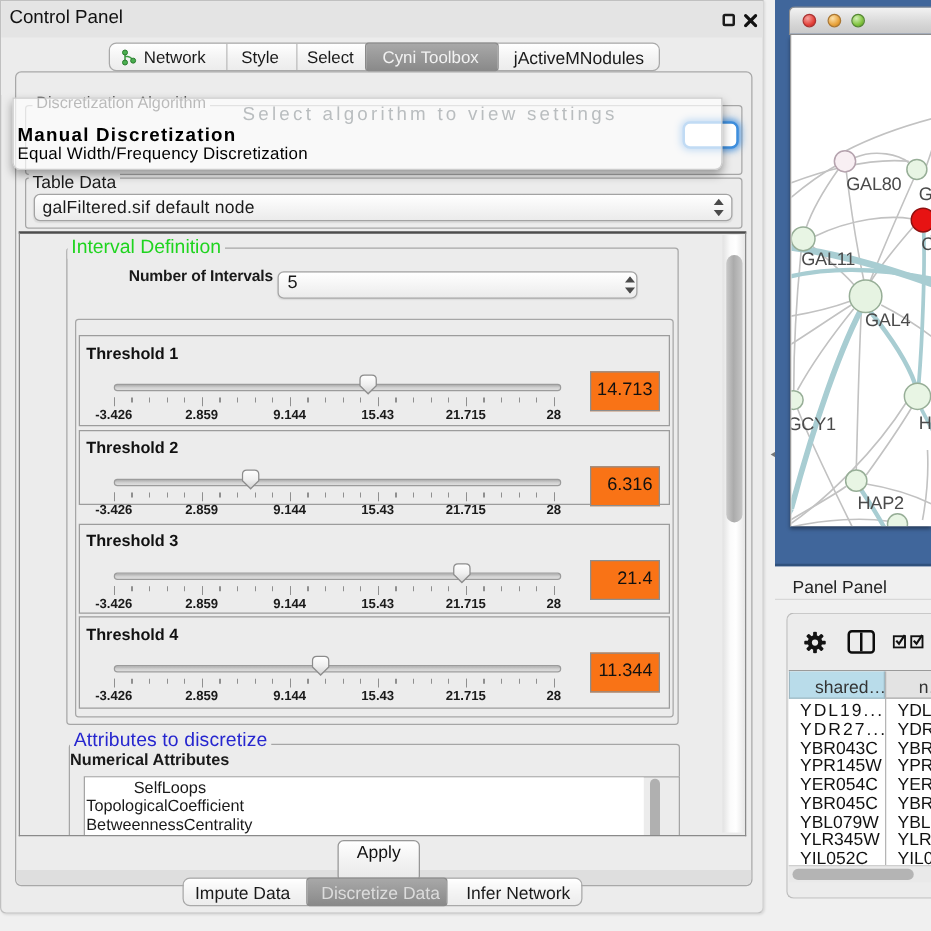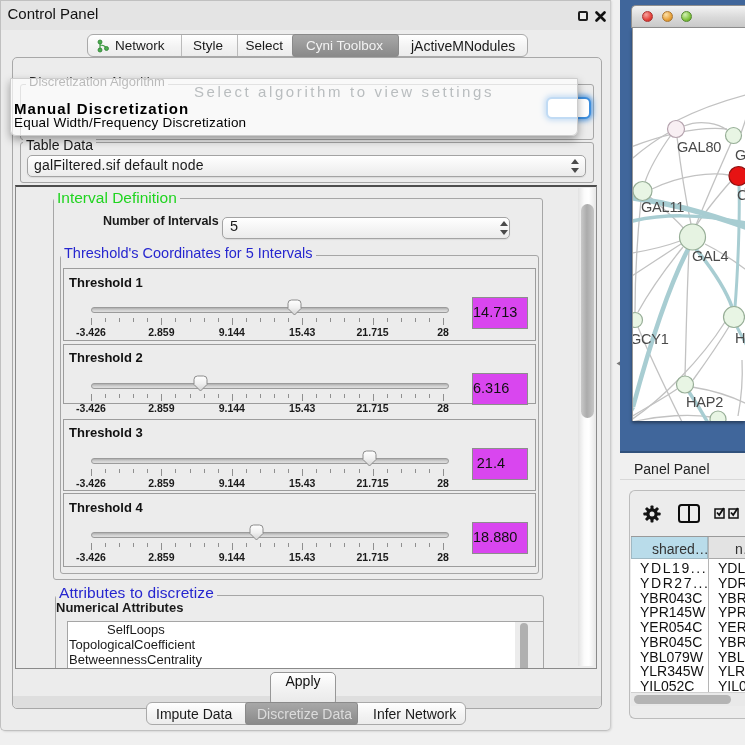--- a/index.html
+++ b/index.html
@@ -13,22 +13,22 @@
 .gtitle { position:absolute; background:#ececec; padding:0 3px; white-space:nowrap; }
 .thpanel { position:absolute; left:47px; width:473px; border:1px solid #9c9c9c; background:#ececec; }
 .thlabel { position:absolute; left:5px; top:5.5px; font-weight:bold; font-size:13px; color:#111; }
 .track { position:absolute; left:27px; top:38px; width:358px; height:6px; border-radius:3px;
   border:1px solid #9b9b9b; background:linear-gradient(#aeaeae,#d2d2d2 55%,#dedede); }
 .minticks { position:absolute; left:27px; top:49px; width:357px; height:4px;
   background:repeating-linear-gradient(to right,#8f8f8f 0 1px,transparent 1px 14.08px); }
 .majticks { position:absolute; left:27px; top:49px; width:357px; height:7px;
   background:repeating-linear-gradient(to right,#8f8f8f 0 1px,transparent 1px 70.4px); }
 .slab { position:absolute; top:57px; transform:translateX(-50%); font-size:10.5px; font-weight:bold; color:#1a1a1a; }
-.vbox { position:absolute; left:408px; top:28px; width:56px; height:32px; background:#d946ef;
-  border:1px solid #8d8d8d; font-size:14.5px; color:#111; text-align:right; line-height:28px; padding-right:22px; }
+.vbox { position:absolute; left:408px; top:28px; width:56px; height:32px; background:#f97316;
+  border:1px solid #8d8d8d; font-size:14.5px; color:#111; text-align:right; line-height:28px; padding-right:5px; }
 .handle { position:absolute; top:30px; width:15px; height:17px; }
 .row { position:absolute; white-space:nowrap; font-size:14px; color:#111; }
 </style>
 </head>
 <body>
 <div id="page">
 <svg width="0" height="0" style="position:absolute">
       <defs>
 <linearGradient id="hg" x1="0" y1="0" x2="0" y2="1">
  <stop offset="0" stop-color="#ffffff"></stop>
@@ -85,21 +85,20 @@
     <div class="gtitle" style="left:38px;top:1.5px;font-size:15.5px;color:#1fd41f;">Interval Definition</div>
     <div class="txt" style="left:87px;top:27px;font-size:12.5px;font-weight:bold;letter-spacing:-0.1px;">Number of Intervals</div>
     <div class="combo" style="left:206px;top:30px;width:288px;height:21.5px;"></div>
     <div class="txt" style="left:214px;top:30.5px;font-size:14.5px;">5</div>
     <svg class="abs" style="left:483px;top:34px" width="10" height="14" viewBox="0 0 10 14">
       <path d="M5 0 L9 5 L1 5 Z" fill="#4a4a4a"></path>
           <path d="M5 14 L9 9 L1 9 Z" fill="#4a4a4a"></path>
     </svg>
 
     <div class="gbox" style="left:43.5px;top:67.5px;width:479.5px;height:319.5px;"></div>
-    <div class="gtitle" style="left:45px;top:58px;font-size:14.5px;color:#2626cf;">Threshold's Coordinates for 5 Intervals</div>
 
     <div class="thpanel" style="top:81px;height:73px;">
       <div class="thlabel">Threshold 1</div>
       <div class="track"></div>
       <div class="minticks"></div>
           <div class="majticks"></div>
       <span class="slab" style="left:27px;">-3.426</span>
           <span class="slab" style="left:97.4px;">2.859</span>
           <span class="slab" style="left:167.8px;">9.144</span>
           <span class="slab" style="left:238.2px;">15.43</span>
@@ -149,21 +148,21 @@
           <div class="majticks"></div>
       <span class="slab" style="left:27px;">-3.426</span>
           <span class="slab" style="left:97.4px;">2.859</span>
           <span class="slab" style="left:167.8px;">9.144</span>
           <span class="slab" style="left:238.2px;">15.43</span>
           <span class="slab" style="left:308.6px;">21.715</span>
           <span class="slab" style="left:379px;">28</span>
       <svg class="handle" style="left:184.9px;" width="15" height="17" viewBox="0 0 15 17">
             <path d="M1 4.5 Q1 1 4.5 1 L10.5 1 Q14 1 14 4.5 L14 9.5 L7.5 16 L1 9.5 Z" fill="url(#hg)" stroke="#8c8c8c" stroke-width="1"></path>
           </svg>
-      <div class="vbox">18.880</div>
+      <div class="vbox">11.344</div>
     </div>
 
     <div class="gbox" style="left:39px;top:408px;width:489px;height:90px;"></div>
     <div class="gtitle" style="left:40px;top:397px;font-size:15.5px;letter-spacing:0.1px;color:#2626cf;">Attributes to discretize</div>
     <div class="txt" style="left:40px;top:412.5px;font-size:13px;font-weight:bold;">Numerical Attributes</div>
     <div class="abs" style="left:51px;top:434px;width:477px;height:60px;border:1px solid #a5a5a5;background:#ececec;"></div>
     <div class="abs" style="left:52px;top:435px;width:447px;height:58px;background:#ffffff;"></div>
     <div class="txt" style="left:53px;top:434.5px;font-size:13px;margin-left:38px;">SelfLoops</div>
     <div class="txt" style="left:53px;top:449.5px;font-size:13px;">TopologicalCoefficient</div>
     <div class="txt" style="left:53px;top:464.5px;font-size:13px;">BetweennessCentrality</div>

